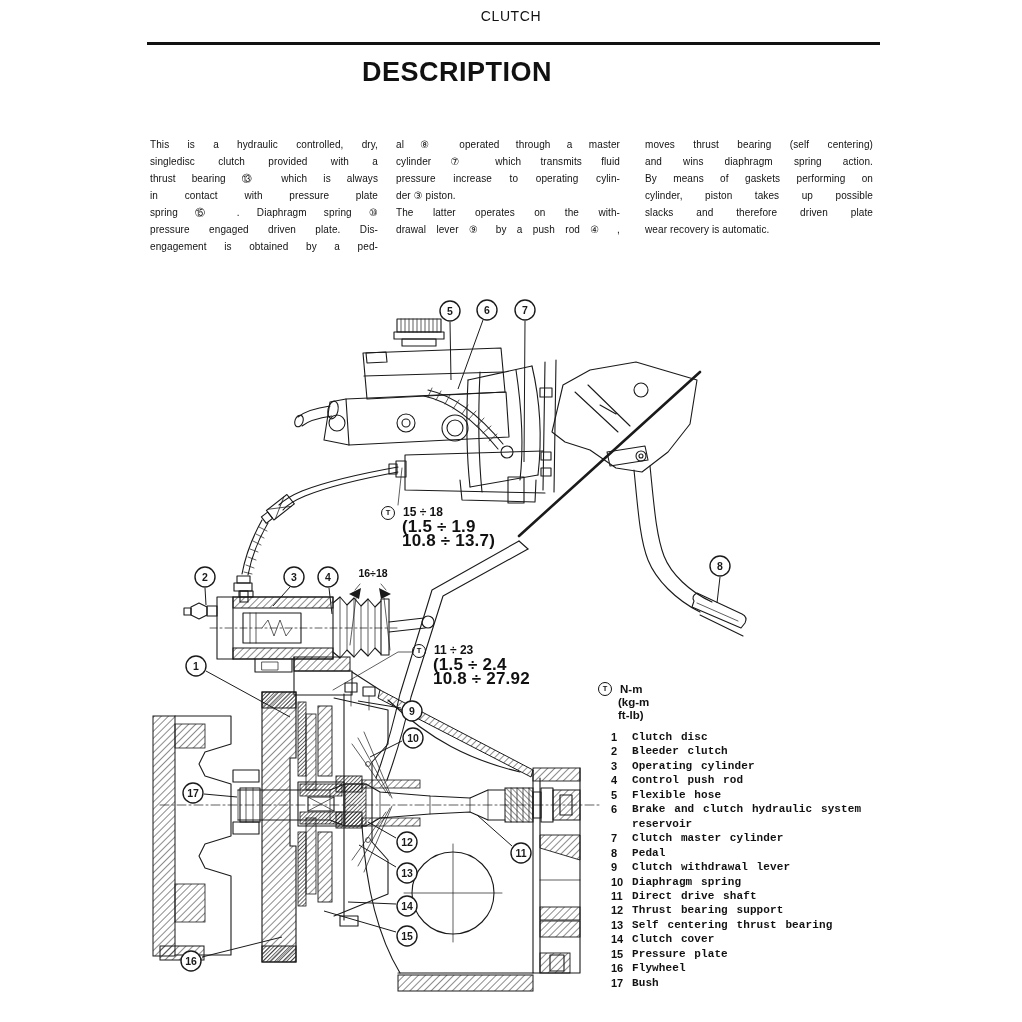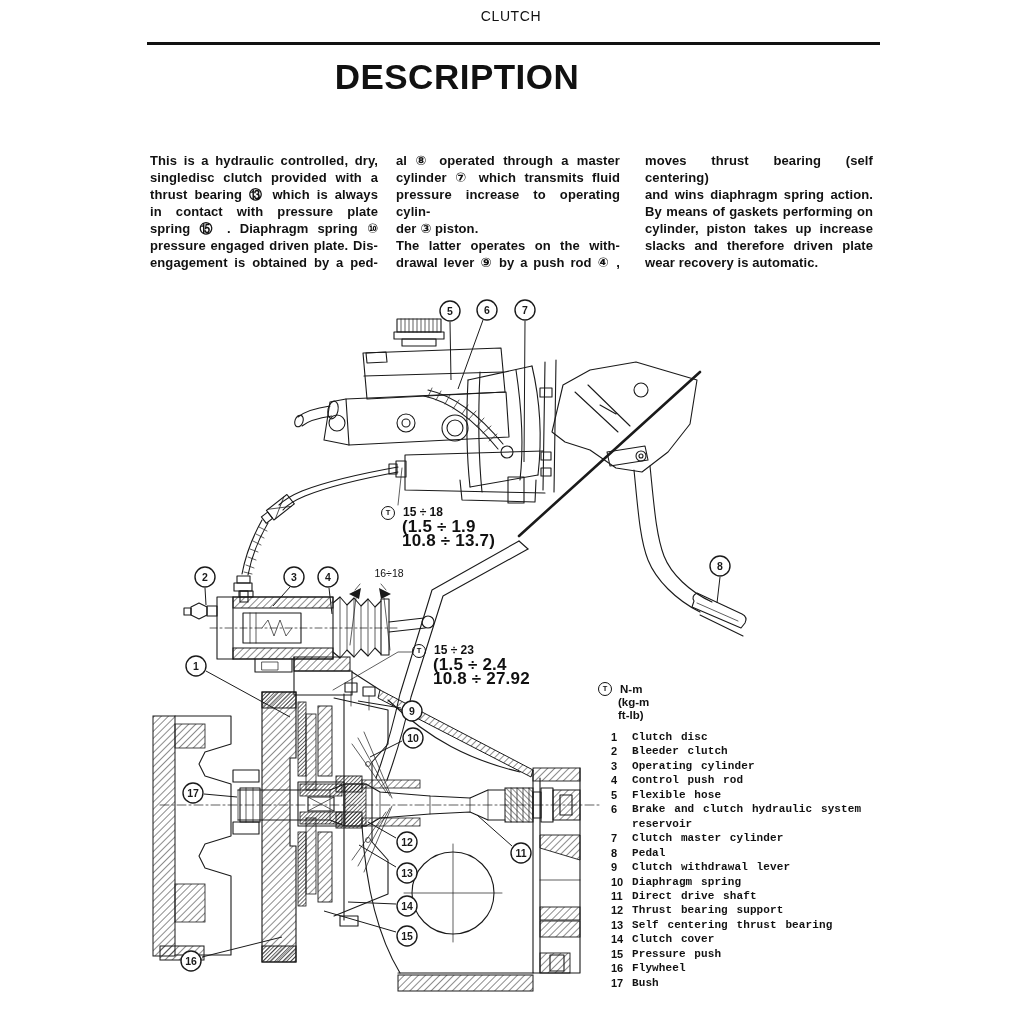--- a/index.html
+++ b/index.html
@@ -7,41 +7,41 @@
     width:1022px;height:1022px;position:relative;background:#ffffff;
     font-family:"Liberation Sans","DejaVu Sans",sans-serif;color:#111;
     overflow:hidden;
   }
   .abs{position:absolute;}
   
   #page-header{left:0;top:8px;width:1022px;text-align:center;
     font-size:14px;font-weight:normal;letter-spacing:.6px;}
   #top-rule{left:147px;top:42px;width:733px;height:3px;background:#111;}
   #doc-title{left:0;top:57px;width:914px;text-align:center;
-    font-size:35px;font-weight:bold;letter-spacing:.5px;}
-  
-  .col{top:152px;font-size:13px;font-weight:bold;line-height:17px;
+    font-size:27px;font-weight:bold;letter-spacing:.5px;}
+  
+  .col{top:136px;font-size:10px;font-weight:normal;line-height:17px;
     letter-spacing:.1px;}
   #col-1{left:150px;width:228px;}
   #col-2{left:396px;width:224px;}
   #col-3{left:645px;width:228px;}
   .pline{white-space:normal;}
   .pline.just{text-align:justify;text-align-last:justify;}
   
   .torque{font-weight:bold;line-height:13.5px;}
   #torque-1{left:381px;top:506px;}
   #torque-2{left:412px;top:644px;}
   .tq-row1{font-size:12px;display:flex;align-items:center;}
   .tq-sub{font-size:17px;padding-left:21px;letter-spacing:.2px;}
   .tsym{display:inline-block;width:12px;height:12px;border:1.3px solid #111;
     border-radius:50%;font-size:7.5px;line-height:12px;text-align:center;
     margin-right:8px;flex:0 0 auto;}
   
   #dim-label{left:352px;top:567px;width:42px;text-align:center;
-    font-size:10.5px;font-weight:normal;margin-left:16px;}
+    font-size:10.5px;font-weight:bold;}
   
   #legend{left:598px;top:682px;width:290px;}
   .lg-head{font-size:11.5px;font-weight:bold;line-height:12.5px;}
   .lg-head-row{display:flex;align-items:center;}
   .lg-ind{padding-left:20px;}
   #legend-items{margin-top:9px;}
   .lg-item{display:flex;font-size:11px;font-weight:bold;line-height:14.45px;}
   .lg-num{width:21px;padding-left:13px;flex:0 0 auto;}
   .lg-label{letter-spacing:.1px;word-spacing:2px;font-family:Liberation Mono, monospace;}
   
@@ -340,38 +340,38 @@
     <div class="pline just">cylinder ⑦ which transmits fluid</div>
     <div class="pline just">pressure increase to operating cylin-</div>
     <div class="pline">der ③ piston.</div>
     <div class="pline just">The latter operates on the with-</div>
     <div class="pline just">drawal lever ⑨ by a push rod ④ ,</div>
   </div>
 <div id="col-3" class="col abs">
     <div class="pline just">moves thrust bearing (self centering)</div>
     <div class="pline just">and wins diaphragm spring action.</div>
     <div class="pline just">By means of gaskets performing on</div>
-    <div class="pline just">cylinder, piston takes up increase</div>
+    <div class="pline just">cylinder, piston takes up possible</div>
     <div class="pline just">slacks and therefore driven plate</div>
     <div class="pline">wear recovery is automatic.</div>
   </div>
 
 <div id="torque-1" class="torque abs">
   <div class="tq-row1">
     <span class="tsym">T</span>
     <span>15 ÷ 18</span>
   </div>
   <div class="tq-sub">(1.5 ÷ 1.9</div>
   <div class="tq-sub">10.8 ÷ 13.7)</div>
 </div>
 
 <div id="torque-2" class="torque abs">
   <div class="tq-row1">
     <span class="tsym">T</span>
-    <span>15 ÷ 23</span>
+    <span>11 ÷ 23</span>
   </div>
   <div class="tq-sub">(1.5 ÷ 2.4</div>
   <div class="tq-sub">10.8 ÷ 27.92</div>
 </div>
 
 <div id="dim-label" class="abs">16÷18</div>
 
 <div id="legend" class="abs">
   <div class="lg-head lg-head-row">
     <span class="tsym">T</span>
@@ -431,21 +431,21 @@
       <div class="lg-item">
         <span class="lg-num">13</span>
         <span class="lg-label">Self centering thrust bearing</span>
       </div>
       <div class="lg-item">
         <span class="lg-num">14</span>
         <span class="lg-label">Clutch cover</span>
       </div>
       <div class="lg-item">
         <span class="lg-num">15</span>
-        <span class="lg-label">Pressure push</span>
+        <span class="lg-label">Pressure plate</span>
       </div>
       <div class="lg-item">
         <span class="lg-num">16</span>
         <span class="lg-label">Flywheel</span>
       </div>
       <div class="lg-item">
         <span class="lg-num">17</span>
         <span class="lg-label">Bush</span>
       </div>
     </div>

